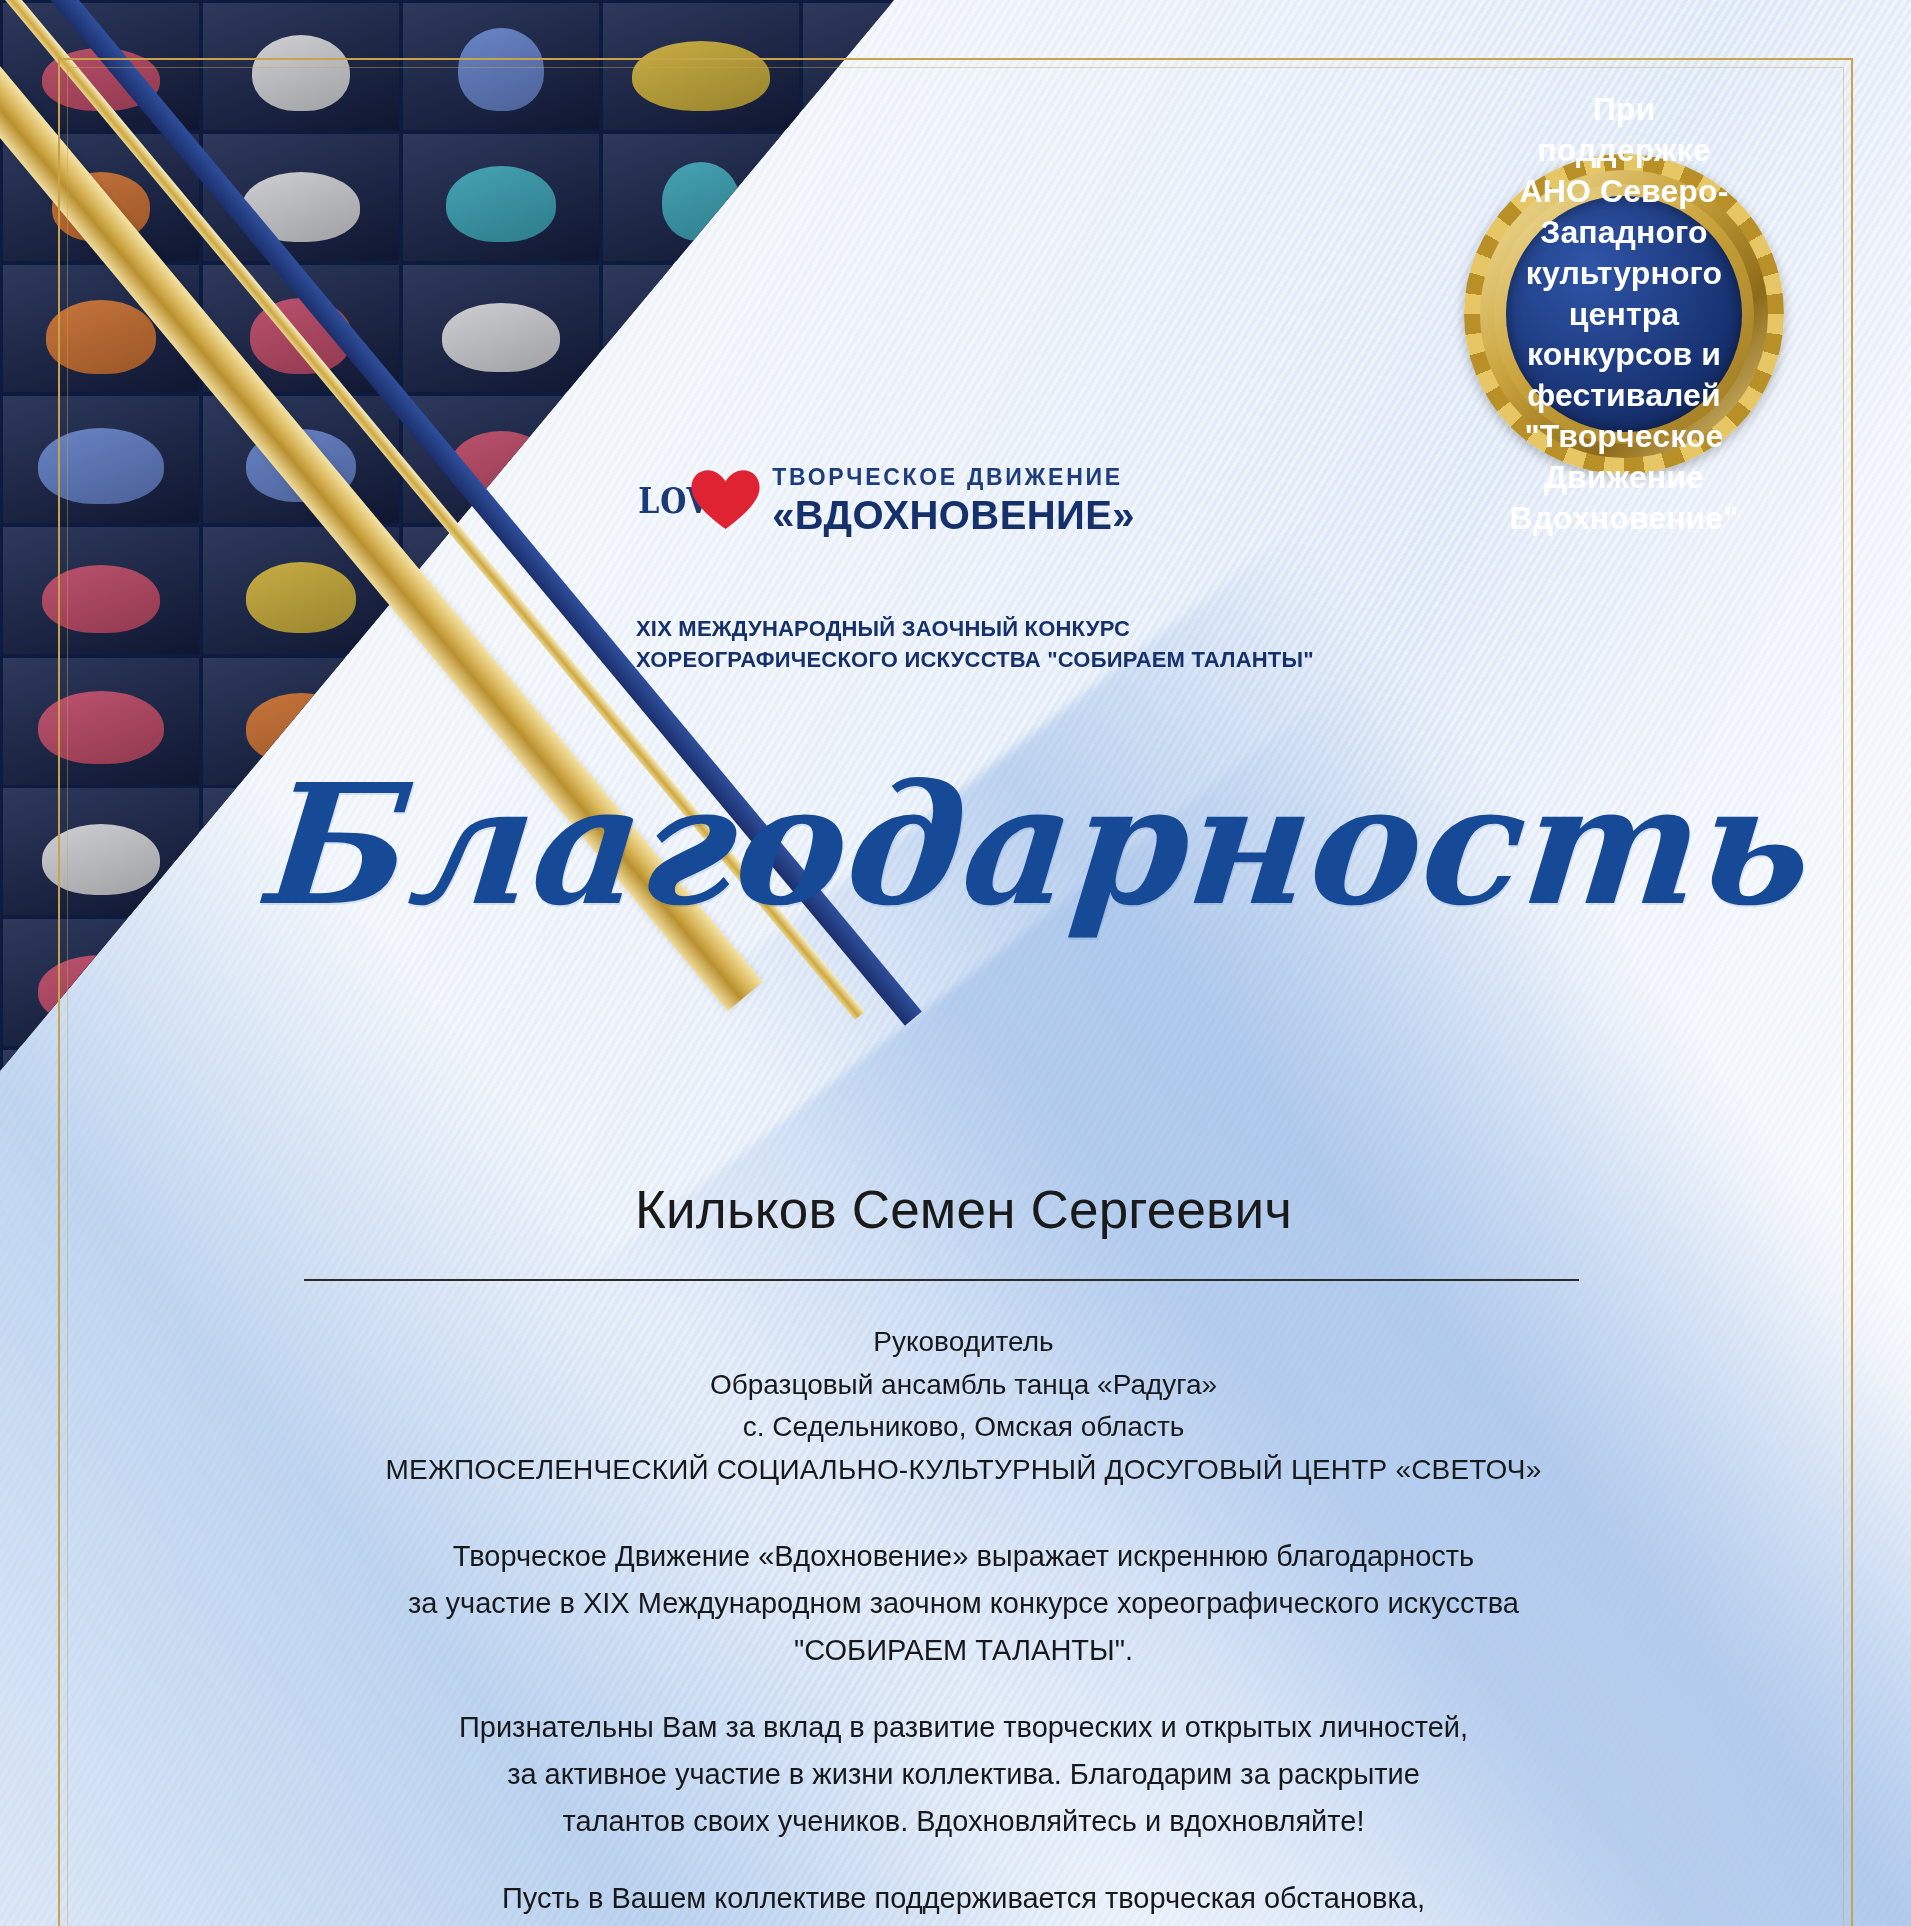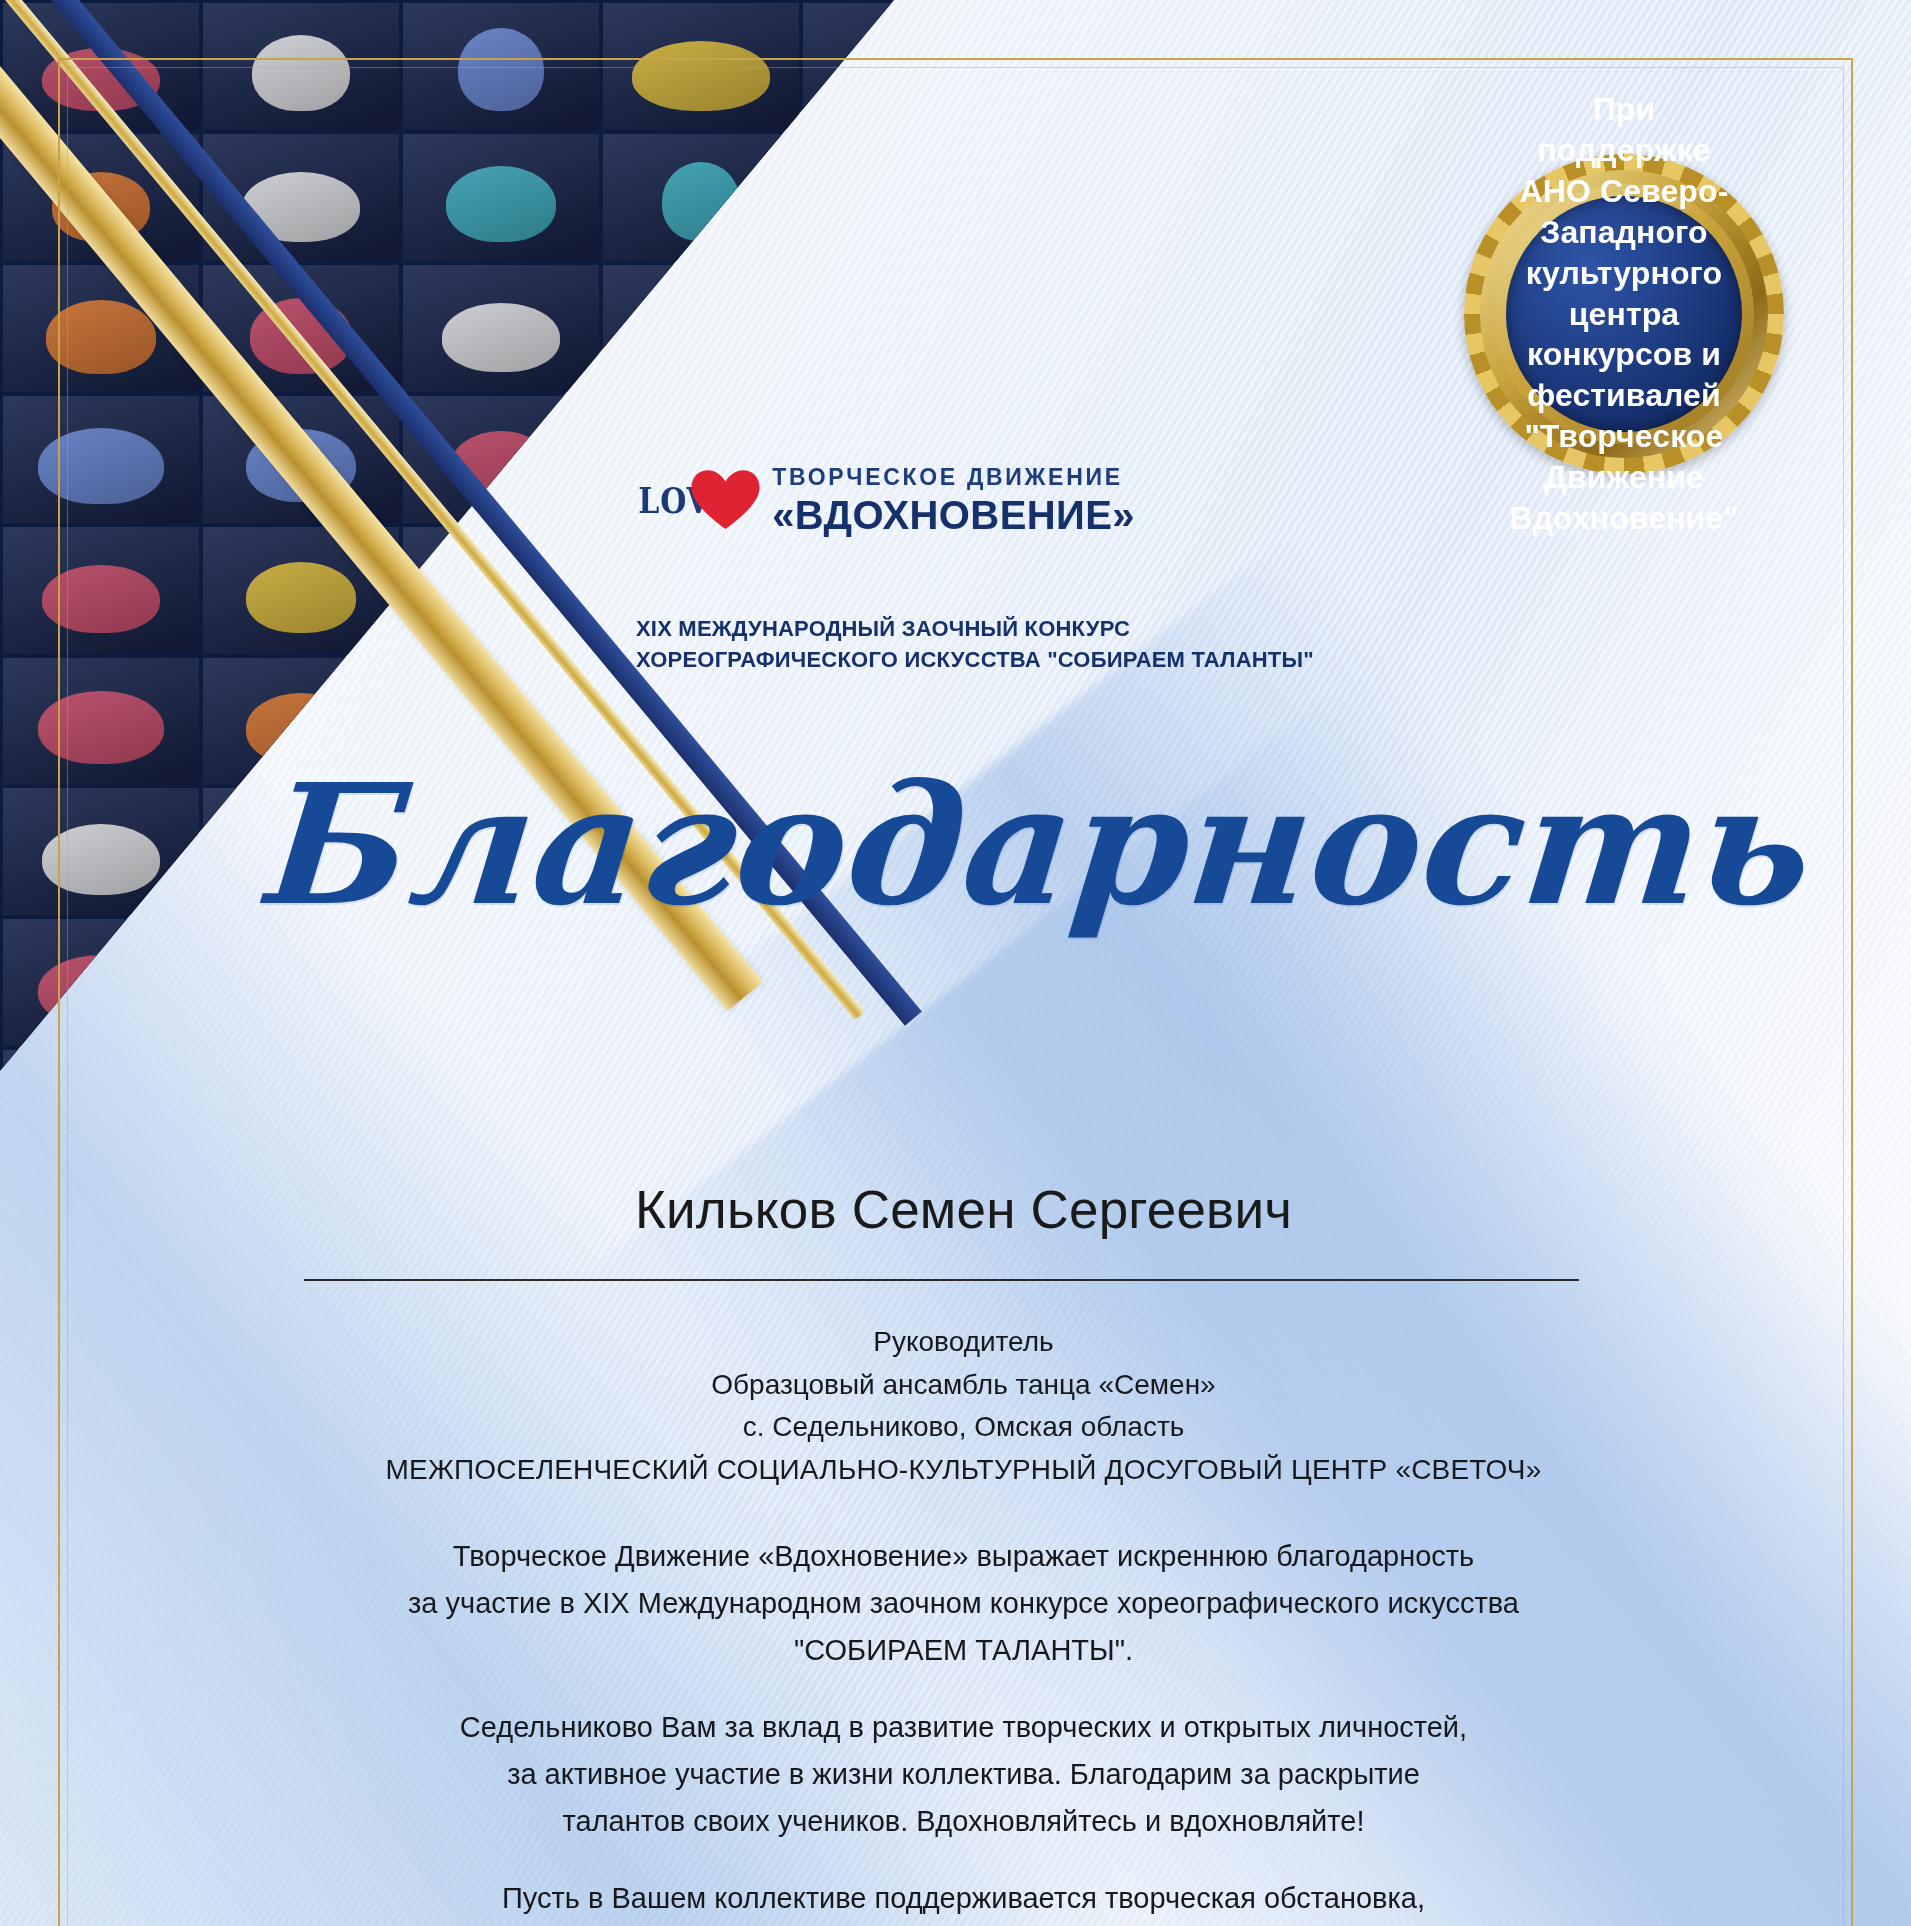--- a/index.html
+++ b/index.html
@@ -511,30 +511,30 @@
   <div class="contest-title">XIX МЕЖДУНАРОДНЫЙ ЗАОЧНЫЙ КОНКУРС
 ХОРЕОГРАФИЧЕСКОГО ИСКУССТВА "СОБИРАЕМ ТАЛАНТЫ"</div>
 
   <div class="script-title">Благодарность</div>
 
   <div class="recipient">Кильков Семен Сергеевич</div>
   <div class="rule"></div>
 
   <div class="org-block">
     <div class="org-line">Руководитель</div>
-    <div class="org-line">Образцовый ансамбль танца «Семен»</div>
+    <div class="org-line">Образцовый ансамбль танца «Радуга»</div>
     <div class="org-line">с. Седельниково, Омская область</div>
     <div class="org-line caps">МЕЖПОСЕЛЕНЧЕСКИЙ СОЦИАЛЬНО-КУЛЬТУРНЫЙ ДОСУГОВЫЙ ЦЕНТР «СВЕТОЧ»</div>
   </div>
 
   <div class="body-block">
     <div class="para">Творческое Движение «Вдохновение» выражает искреннюю благодарность
 за участие в XIX Международном заочном конкурсе хореографического искусства
 "СОБИРАЕМ ТАЛАНТЫ".</div>
-    <div class="para">Седельниково Вам за вклад в развитие творческих и открытых личностей,
+    <div class="para">Признательны Вам за вклад в развитие творческих и открытых личностей,
 за активное участие в жизни коллектива. Благодарим за раскрытие
 талантов своих учеников. Вдохновляйтесь и вдохновляйте!</div>
     <div class="para">Пусть в Вашем коллективе поддерживается творческая обстановка,
 командный дух и общее желание идти к новым целям!
 Будем рады видеть Вас и Вашу команду на наших ярких и масштабных фестивалях!</div>
 
   </div>
 
 </div>
 

